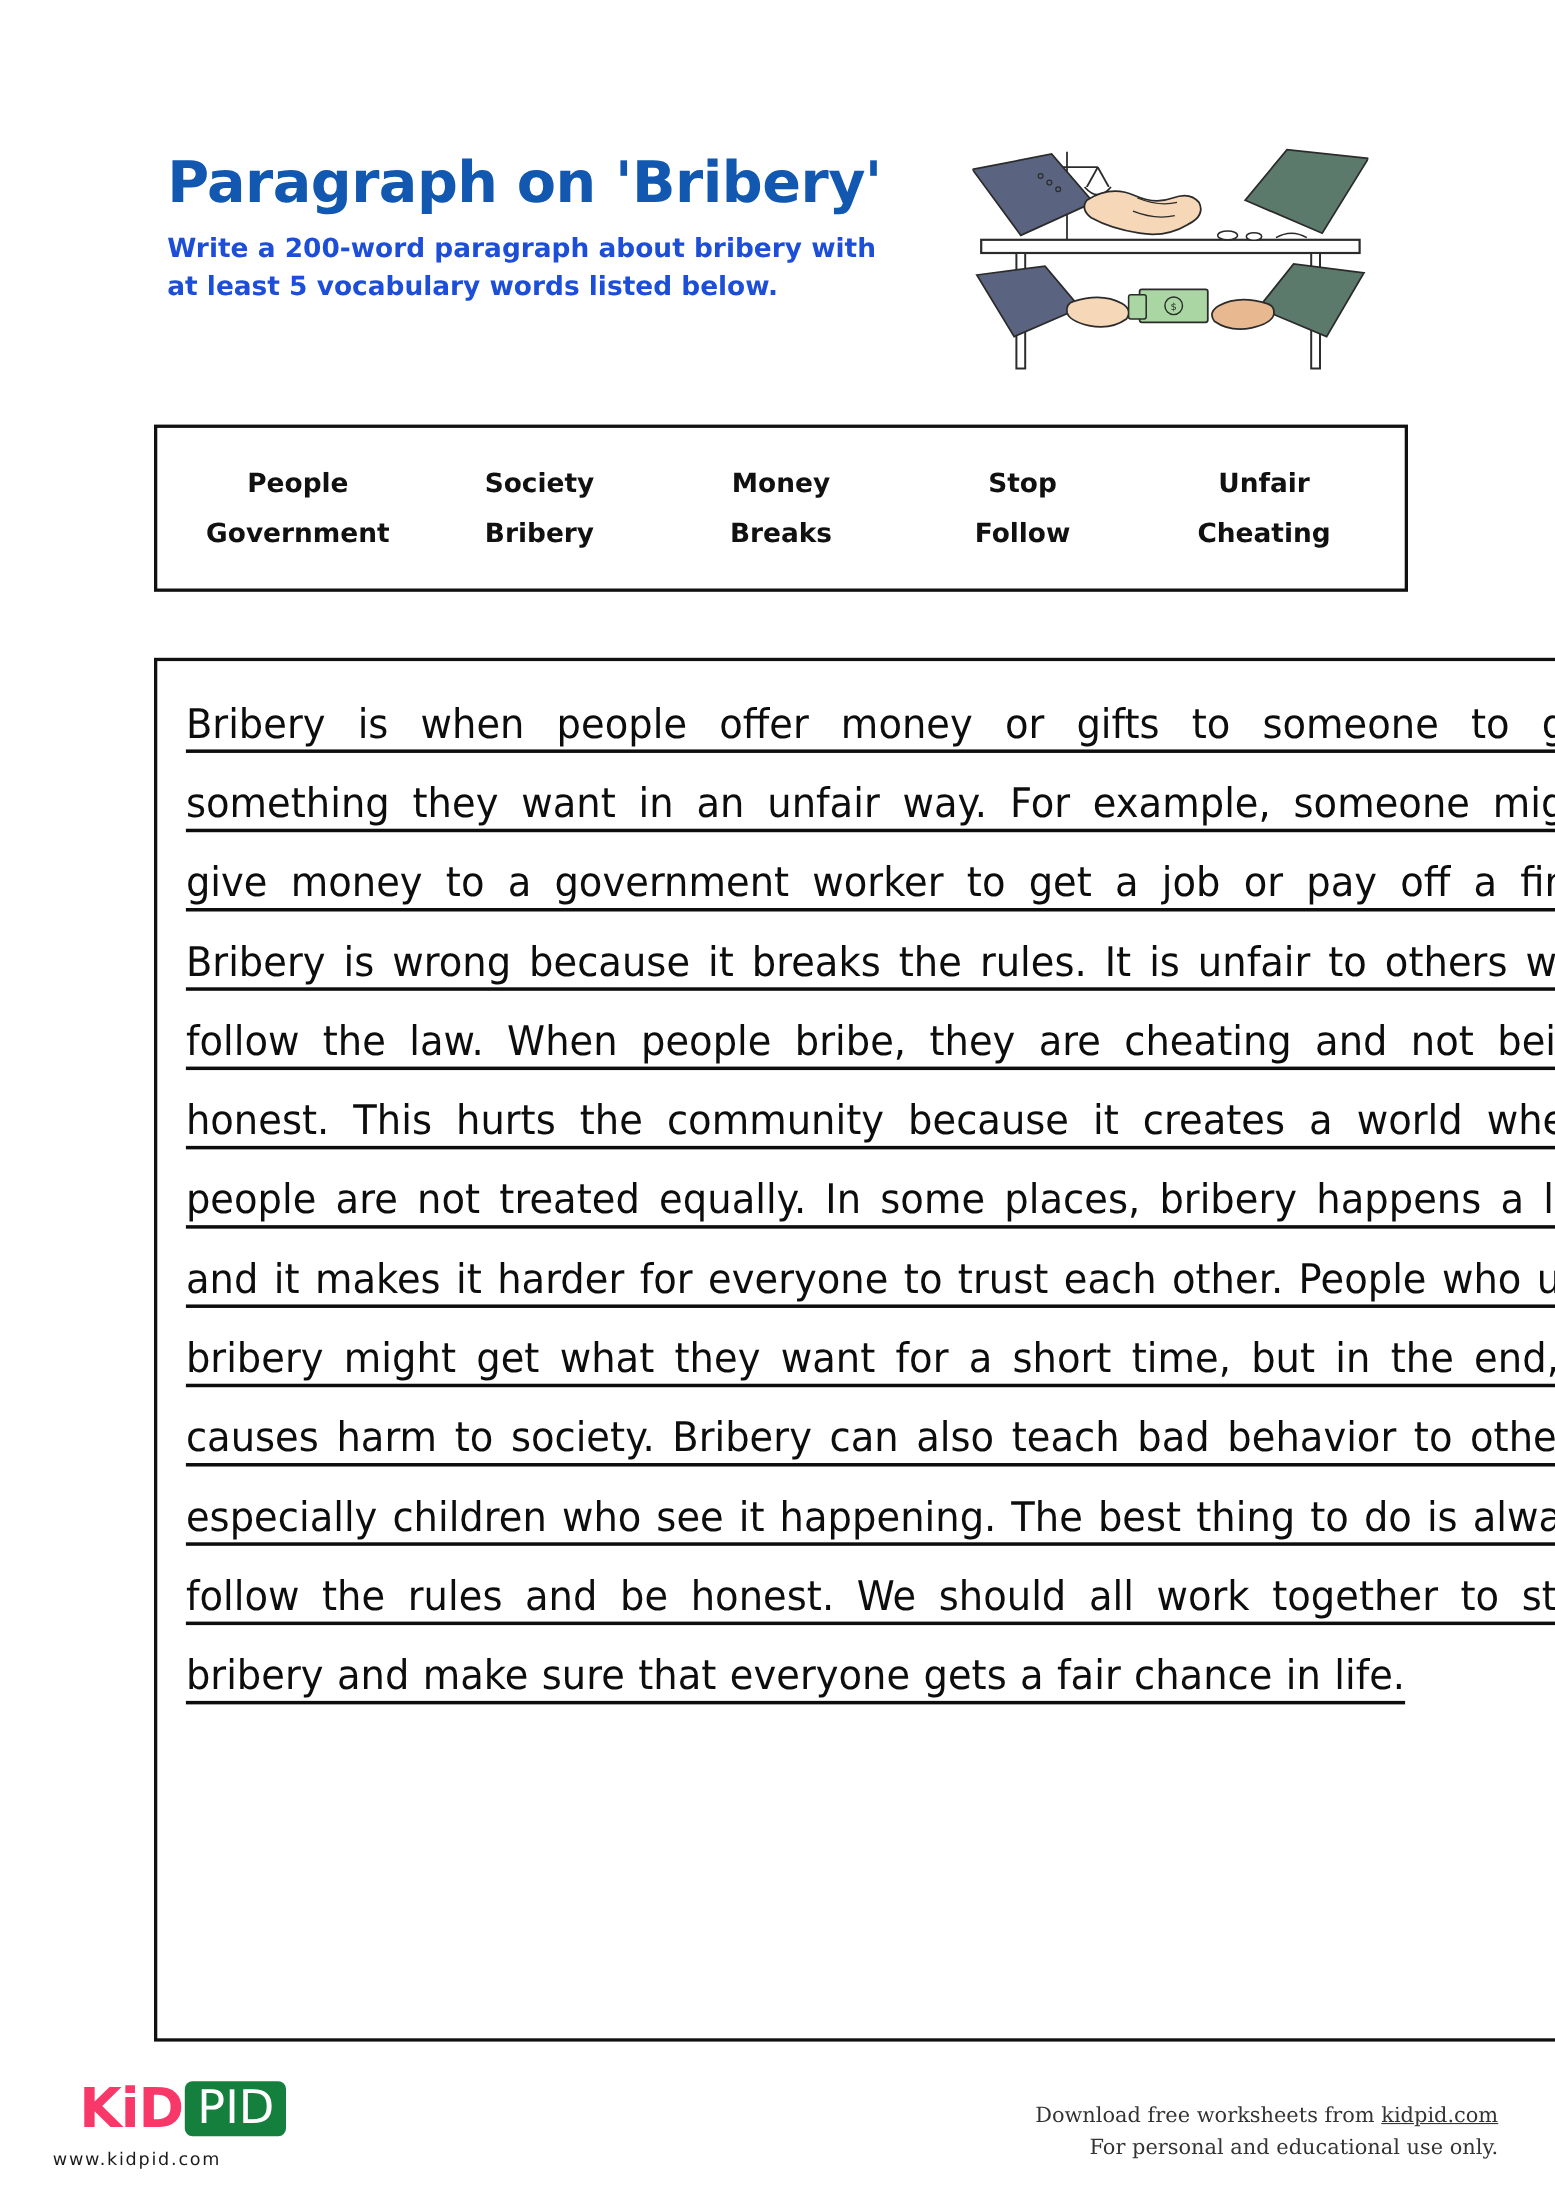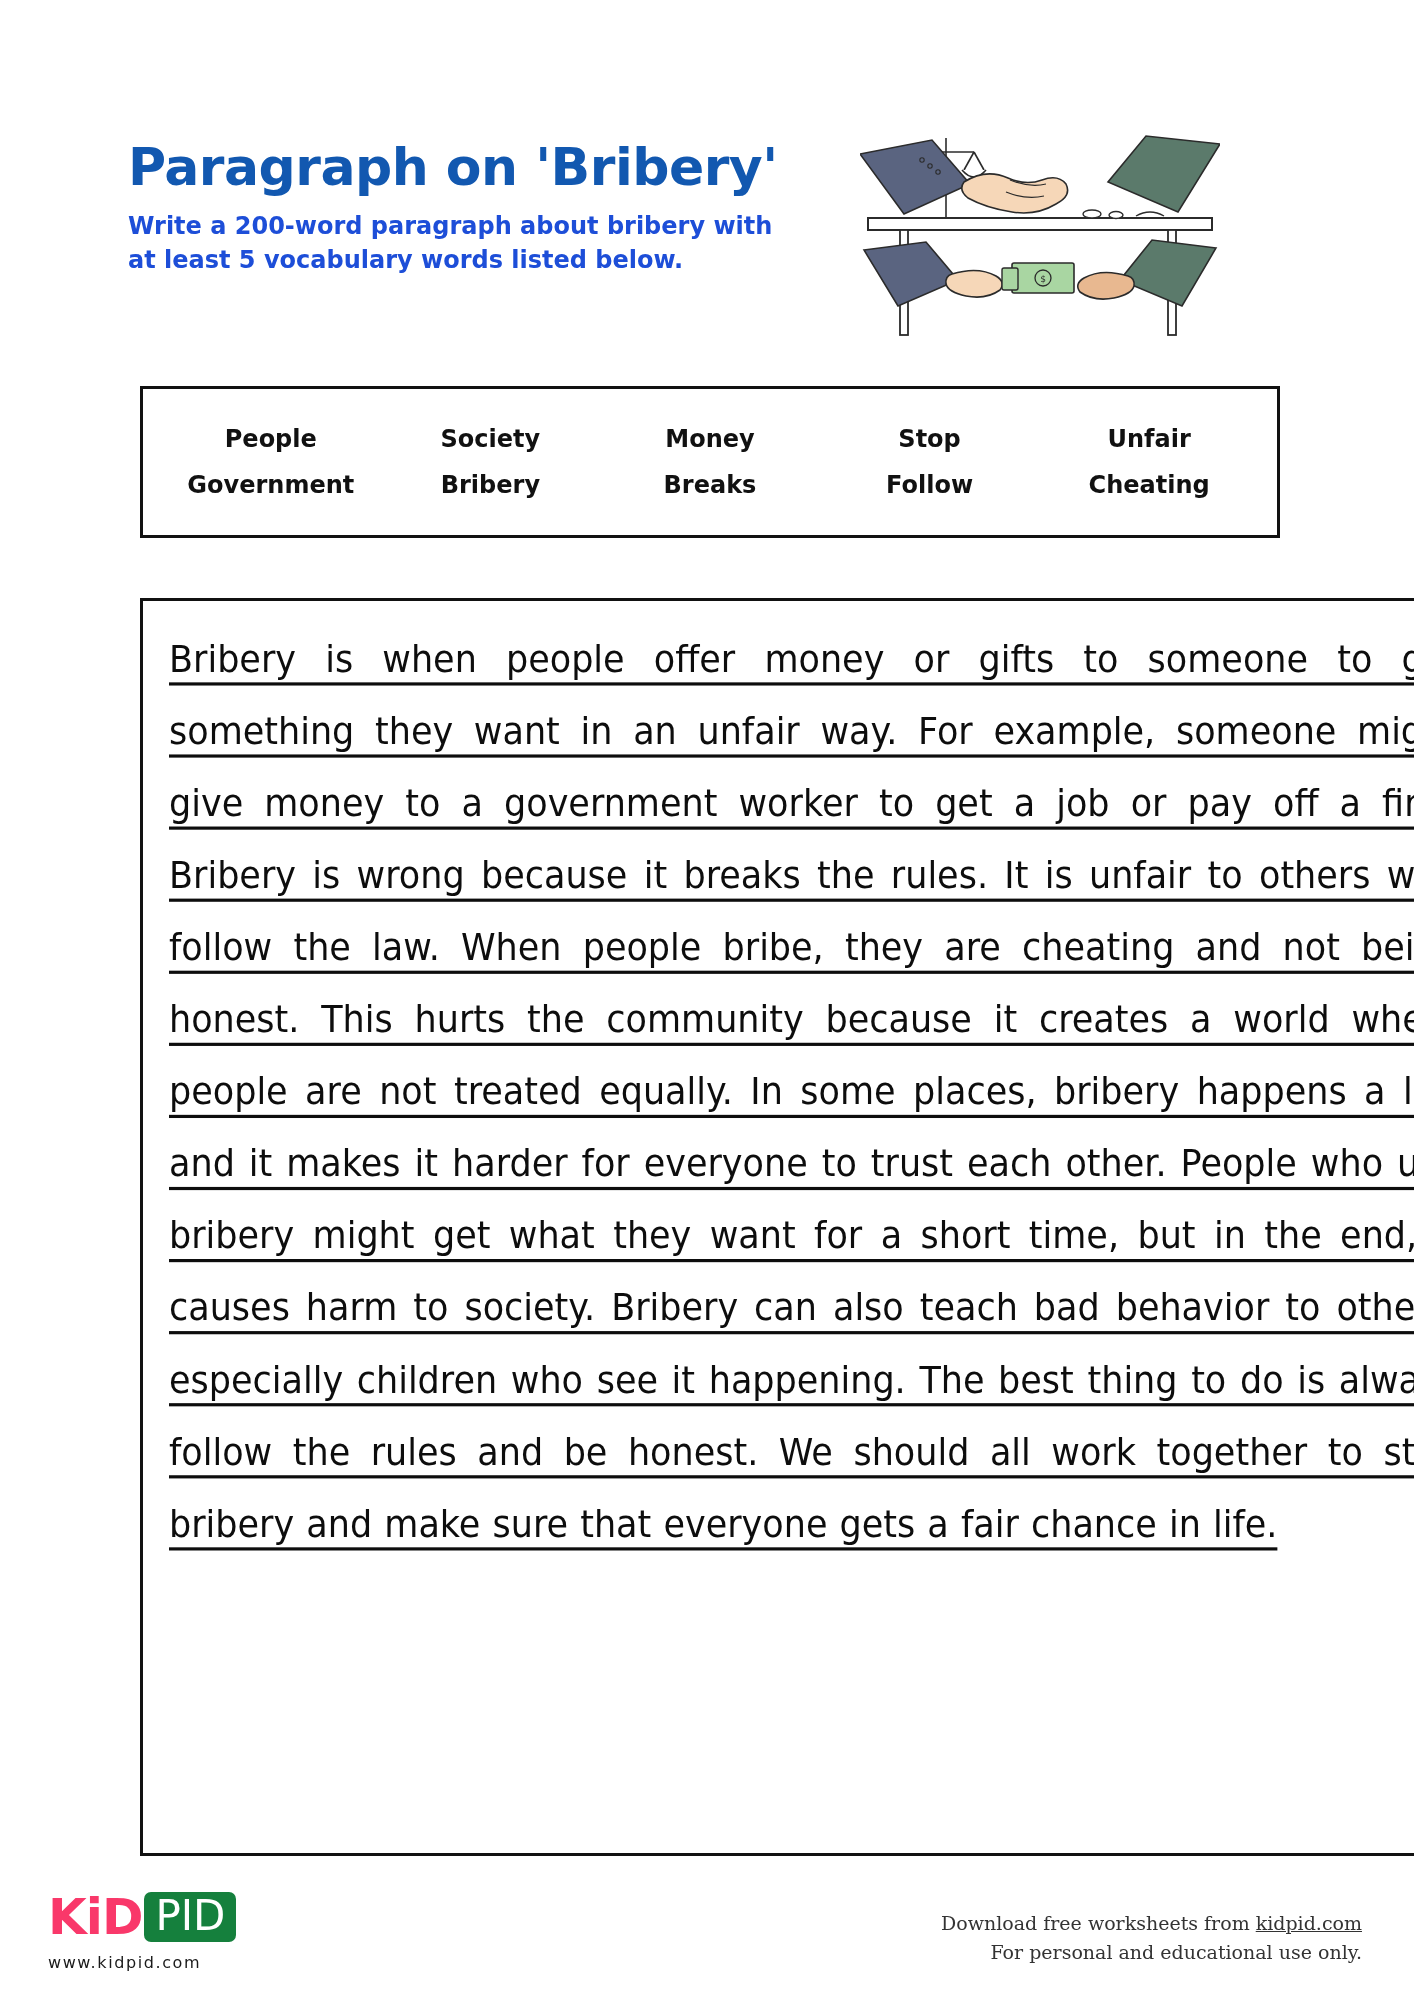--- a/index.html
+++ b/index.html
@@ -18,21 +18,21 @@
 
   .page {
     position: absolute;
     inset: 0;
     background: #ffffff;
   }
 
   
   .header {
     position: absolute;
-    left: 128px;
+    left: 152px;
     top: 140px;
     width: 1140px;
     height: 230px;
   }
   .title {
     font-size: 52px;
     font-weight: bold;
     color: #1258b0;
     letter-spacing: -0.5px;
     margin: 0;
@@ -123,20 +123,21 @@
   }
   .logo-wrap {
     position: absolute;
     left: 48px;
     bottom: 28px;
   }
   .logo-mark {
     display: flex;
     align-items: center;
     height: 56px;
+    margin-left: 24px;
   }
   .logo-kid {
     font-family: "DejaVu Sans", sans-serif;
     font-size: 50px;
     font-weight: bold;
     color: #f9386a;
     letter-spacing: -1px;
     line-height: 1;
   }
   .logo-pid {

